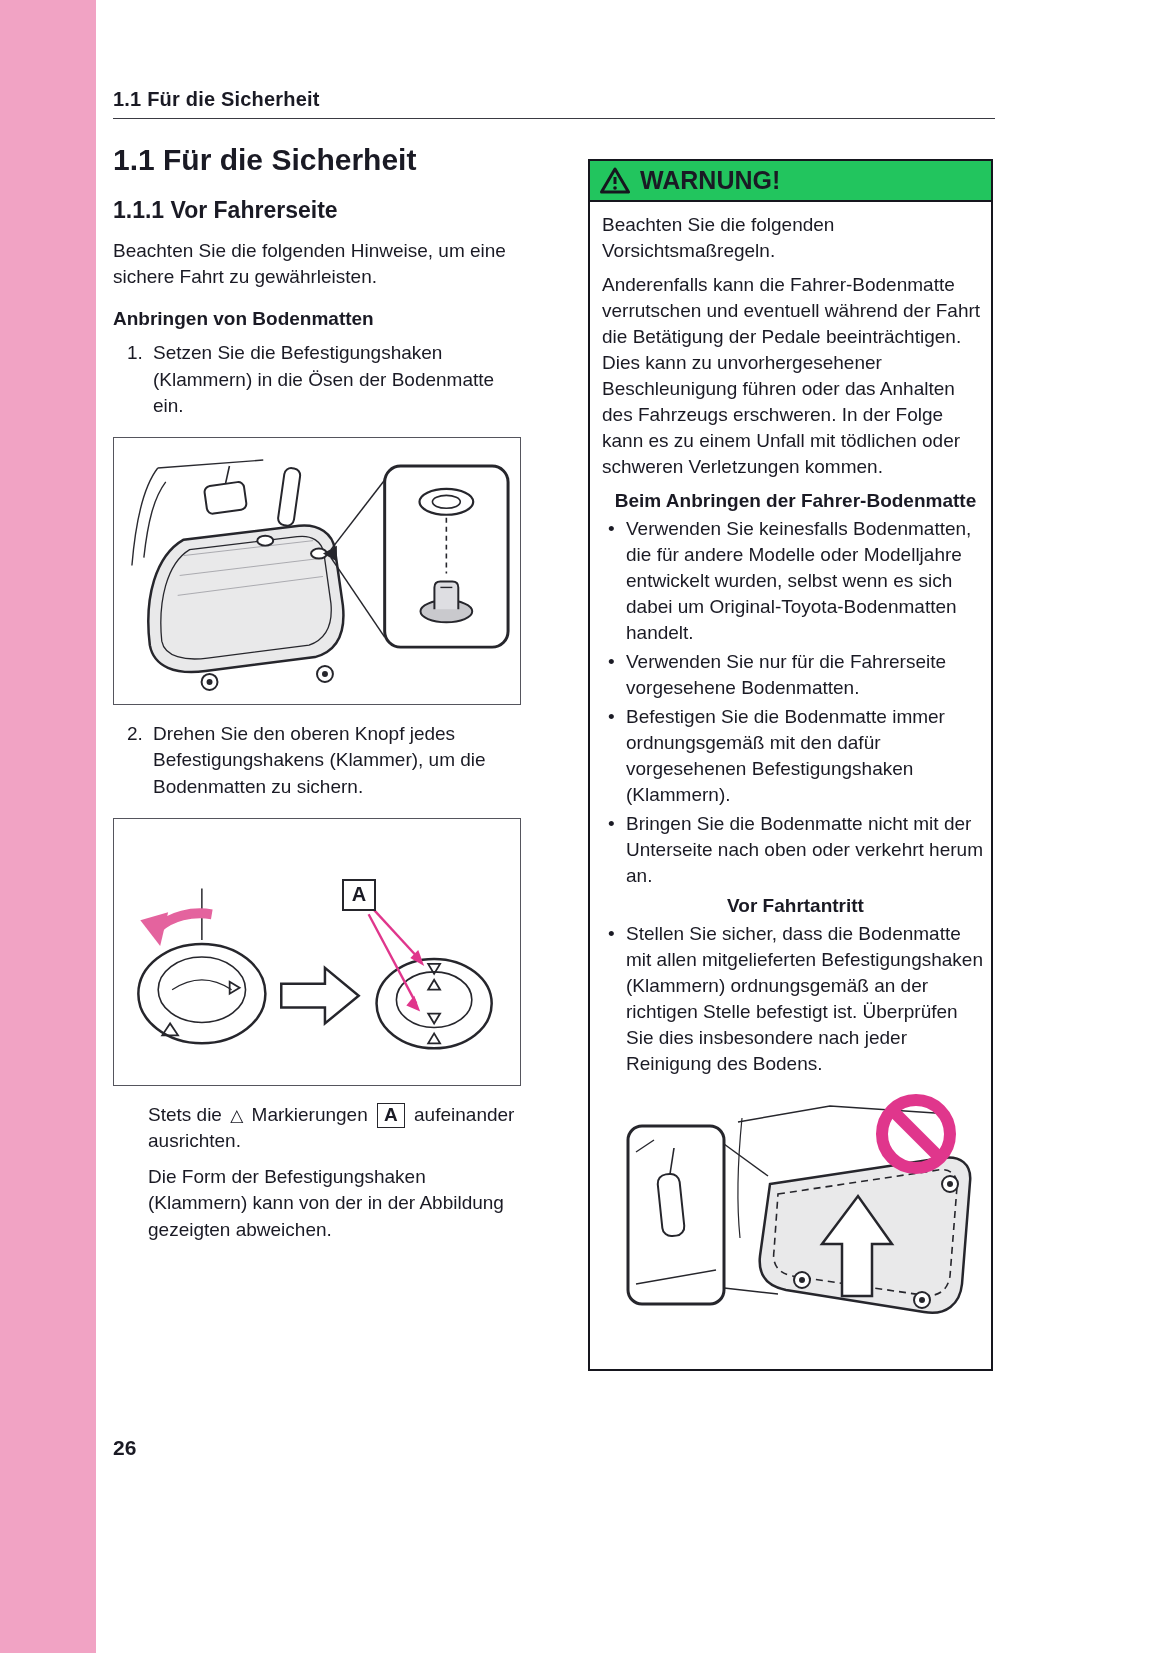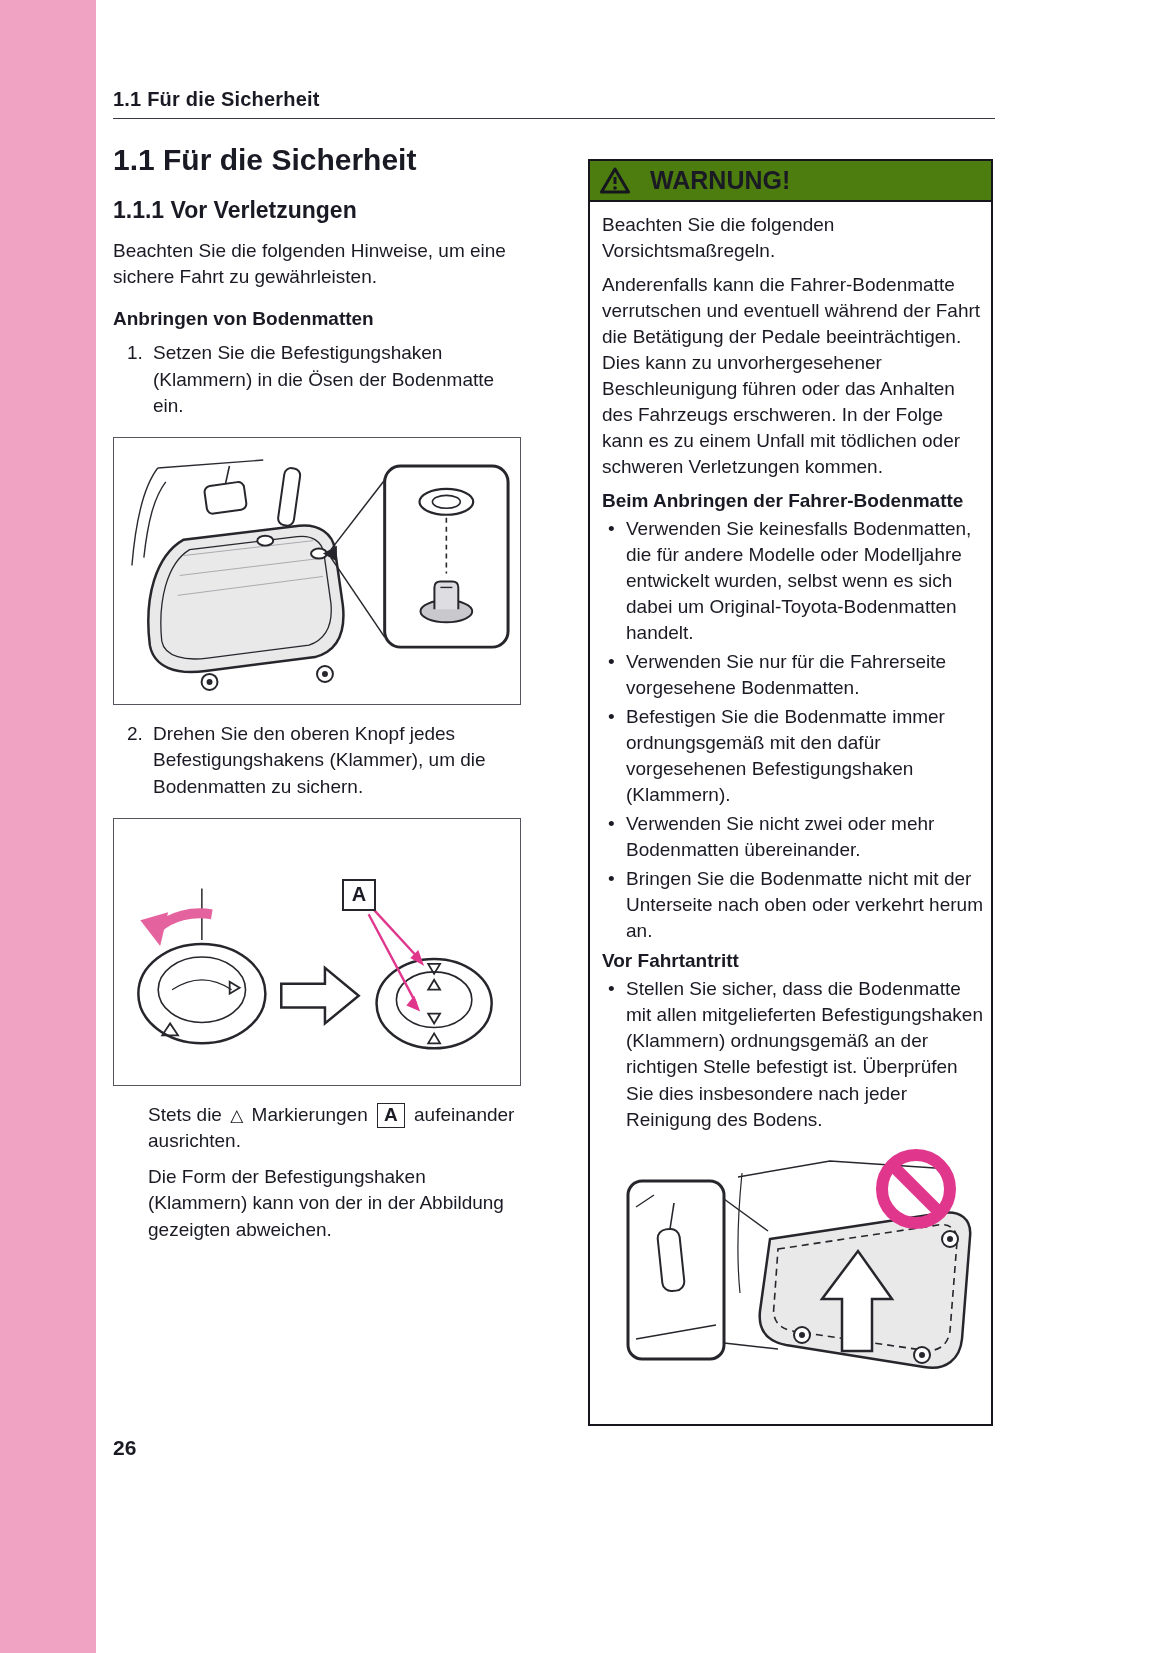--- a/index.html
+++ b/index.html
@@ -31,27 +31,27 @@
     display:flex;align-items:center;justify-content:center;font-size:20px;font-weight:bold;background:#fff;
   }
   .caption-block{margin:4px 0 0 35px;font-size:19px;line-height:1.38;}
   .caption-line{margin:0 0 10px 0;}
   .key-box{display:inline-block;border:1.6px solid #26262c;padding:0 6px;margin:0 4px;font-weight:bold;line-height:1.2;}
   .tri{font-size:17px;padding:0 3px;}
   .note{margin:10px 0 0 0;}
 
   .warning-box{border:2px solid #16161e;margin-top:28px;background:#fff;}
   .warning-header{
-    display:flex;align-items:center;gap:20px;background:#4d7c0f;
+    display:flex;align-items:center;gap:10px;background:#22c55e;
     border-bottom:2px solid #16161e;padding:5px 10px;font-size:25px;font-weight:bold;
   }
   .warning-header svg{display:block;}
   .warning-body{padding:10px 2px 14px 12px;font-size:19px;line-height:1.37;}
   .warning-body p{margin:0 0 8px 0;}
-  .w-sub{font-weight:bold;margin:4px 0 2px 0;}
+  .w-sub{font-weight:bold;margin:4px 0 2px 0;text-align:center;}
   ul.w-list{list-style:none;margin:0 0 2px 0;padding:0;}
   ul.w-list li{position:relative;padding-left:24px;margin:0 0 3px 0;}
   ul.w-list li::before{content:"\2022";position:absolute;left:6px;top:0;}
   .warning-figure{width:360px;height:265px;margin:10px 0 2px 18px;position:relative;}
   .warning-figure svg{display:block;width:100%;height:100%;}
 
   .page-number{position:absolute;left:113px;top:1436px;font-size:21px;font-weight:bold;}
 </style>
 </head>
 <body>
@@ -60,21 +60,21 @@
   <div class="pink-strip"></div>
 
   <div class="content">
     <div class="running-head">1.1 Für die Sicherheit</div>
     <hr class="head-rule">
 
     <div class="columns">
 
       <div class="col-left">
         <h1 class="title">1.1 Für die Sicherheit</h1>
-        <h2 class="subtitle">1.1.1 Vor Verletzungen</h2>
+        <h2 class="subtitle">1.1.1 Vor Fahrerseite</h2>
         <p class="body">Beachten Sie die folgenden Hinweise, um eine sichere Fahrt zu gewährleisten.</p>
         <h3 class="sect">Anbringen von Bodenmatten</h3>
 
         <div class="step">
           <span class="num">1.</span>
           <span>Setzen Sie die Befestigungshaken (Klammern) in die Ösen der Bodenmatte ein.</span>
         </div>
 
         <div class="figure">
           <svg viewBox="0 0 408 267">
@@ -171,21 +171,20 @@
             <span>WARNUNG!</span>
           </div>
           <div class="warning-body">
             <p>Beachten Sie die folgenden Vorsichtsmaßregeln.</p>
             <p>Anderenfalls kann die Fahrer-Bodenmatte verrutschen und eventuell während der Fahrt die Betätigung der Pedale beeinträchtigen. Dies kann zu unvorhergesehener Beschleunigung führen oder das Anhalten des Fahrzeugs erschweren. In der Folge kann es zu einem Unfall mit tödlichen oder schweren Verletzungen kommen.</p>
             <div class="w-sub">Beim Anbringen der Fahrer-Bodenmatte</div>
             <ul class="w-list">
               <li>Verwenden Sie keinesfalls Bodenmatten, die für andere Modelle oder Modelljahre entwickelt wurden, selbst wenn es sich dabei um Original-Toyota-Bodenmatten handelt.</li>
               <li>Verwenden Sie nur für die Fahrerseite vorgesehene Bodenmatten.</li>
               <li>Befestigen Sie die Bodenmatte immer ordnungsgemäß mit den dafür vorgesehenen Befestigungshaken (Klammern).</li>
-              <li>Verwenden Sie nicht zwei oder mehr Bodenmatten übereinander.</li>
               <li>Bringen Sie die Bodenmatte nicht mit der Unterseite nach oben oder verkehrt herum an.</li>
             </ul>
             <div class="w-sub">Vor Fahrtantritt</div>
             <ul class="w-list">
               <li>Stellen Sie sicher, dass die Bodenmatte mit allen mitgelieferten Befestigungshaken (Klammern) ordnungsgemäß an der richtigen Stelle befestigt ist. Überprüfen Sie dies insbesondere nach jeder Reinigung des Bodens.</li>
             </ul>
 
             <div class="warning-figure">
               <svg viewBox="0 0 360 265">
                 <rect x="8" y="38" width="96" height="178" rx="14" fill="#fff" stroke="#26262c" stroke-width="3"></rect>

